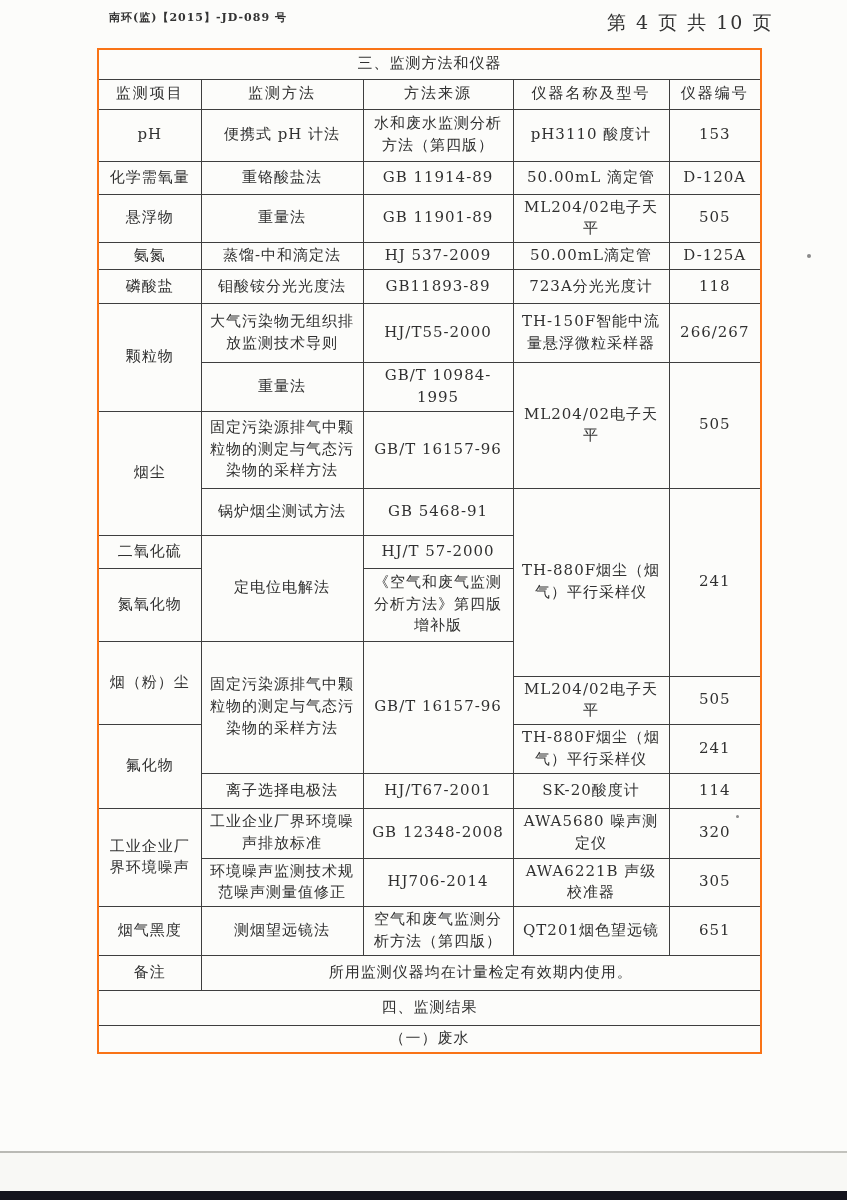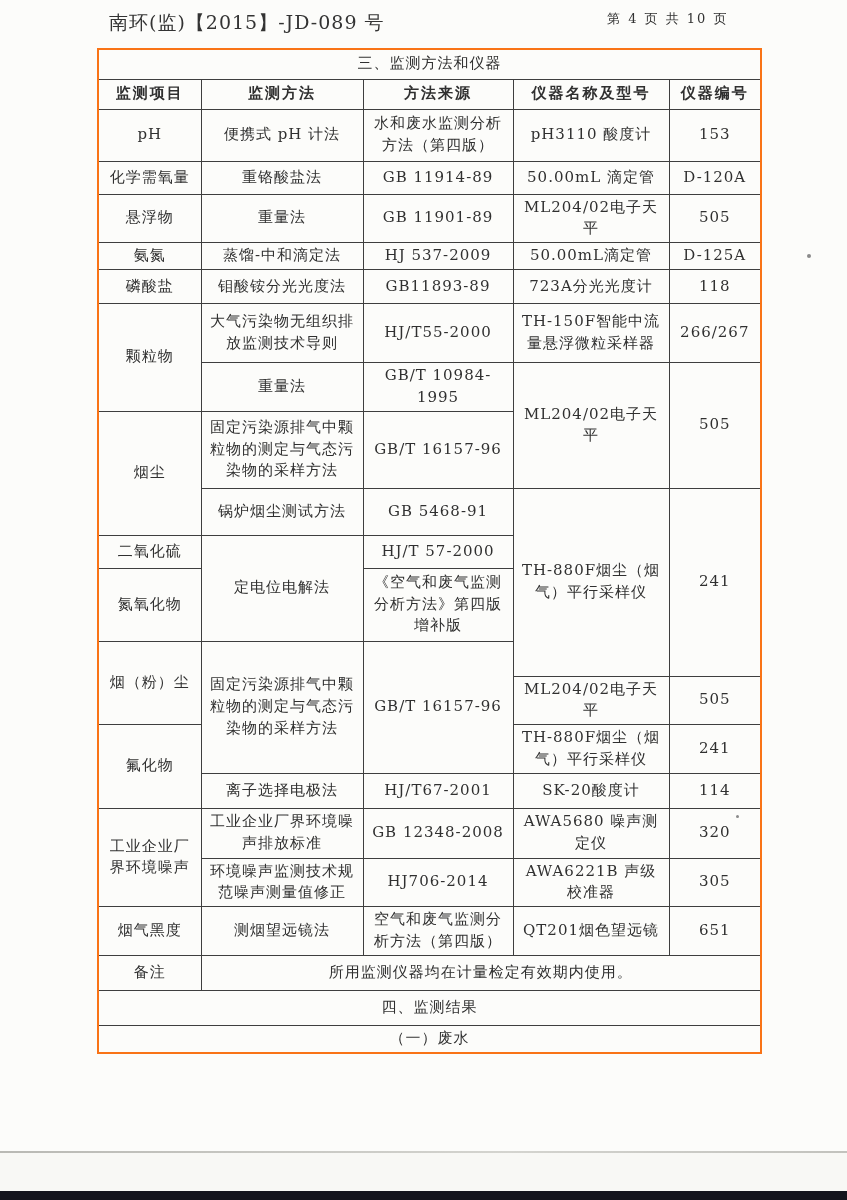--- a/index.html
+++ b/index.html
@@ -7,46 +7,46 @@
   .page {
     position: relative;
     width: 847px; height: 1200px;
     background: #fcfcfa;
     overflow: hidden;
     font-family: "DejaVu Serif", "Liberation Serif", serif;
     color: #2e2e2e;
   }
   .doc-header-left {
     position: absolute; left: 109px; top: 10px;
-    font-size: 19px; letter-spacing: 1px; color: #333;
+    font-size: 11px; letter-spacing: 1px; color: #333; font-weight: bold;
   }
   .doc-header-right {
     position: absolute; left: 607px; top: 10px;
-    font-size: 13px; letter-spacing: 2px; color: #333;
+    font-size: 19px; letter-spacing: 2px; color: #333;
   }
   table.report {
     position: absolute; left: 97px; top: 48px;
     width: 663px;
     border-collapse: collapse;
     table-layout: fixed;
     border: 2px solid #f97316;
   }
   table.report td, table.report th {
     border: 1.6px solid #3e3e3e;
     text-align: center;
     vertical-align: middle;
     font-size: 15px;
     font-weight: normal;
     color: #303030;
     line-height: 1.45;
     padding: 2px 5px;
     letter-spacing: 1px;
     overflow: hidden;
   }
-  table.report th { font-weight: bold; letter-spacing: 2px; }
+  table.report th { font-weight: normal; letter-spacing: 2px; }
   td.sect { text-align: left; padding-left: 10px; letter-spacing: 2px; }
   td.bd { font-weight: bold; margin-left: 48px; }
   td.remark-text { letter-spacing: 2.5px; }
   .speck { position: absolute; border-radius: 50%; background: #8a8a8a; }
   .fold-line {
     position: absolute; left: 0; top: 1151px; width: 847px; height: 2px;
     background: linear-gradient(to right, #b9b9b4, #d4d4cf 60%, #c2c2bd);
   }
   .next-page-strip {
     position: absolute; left: 0; top: 1153px; width: 847px; height: 39px;

